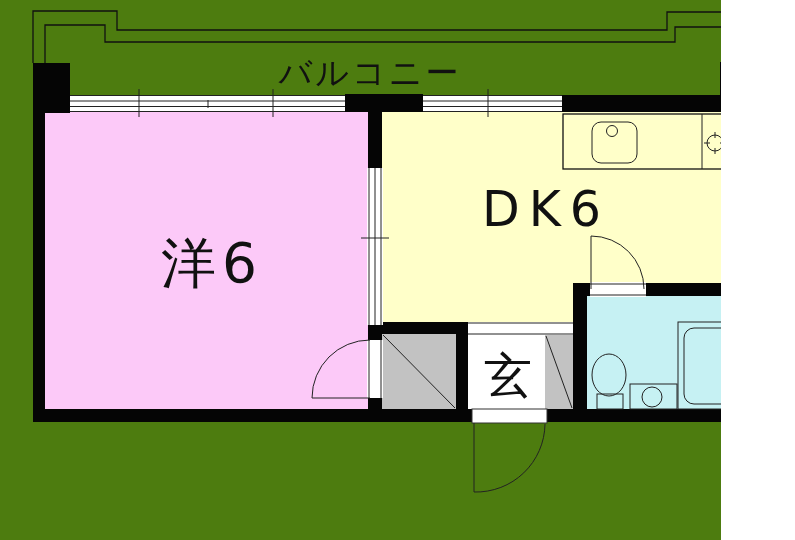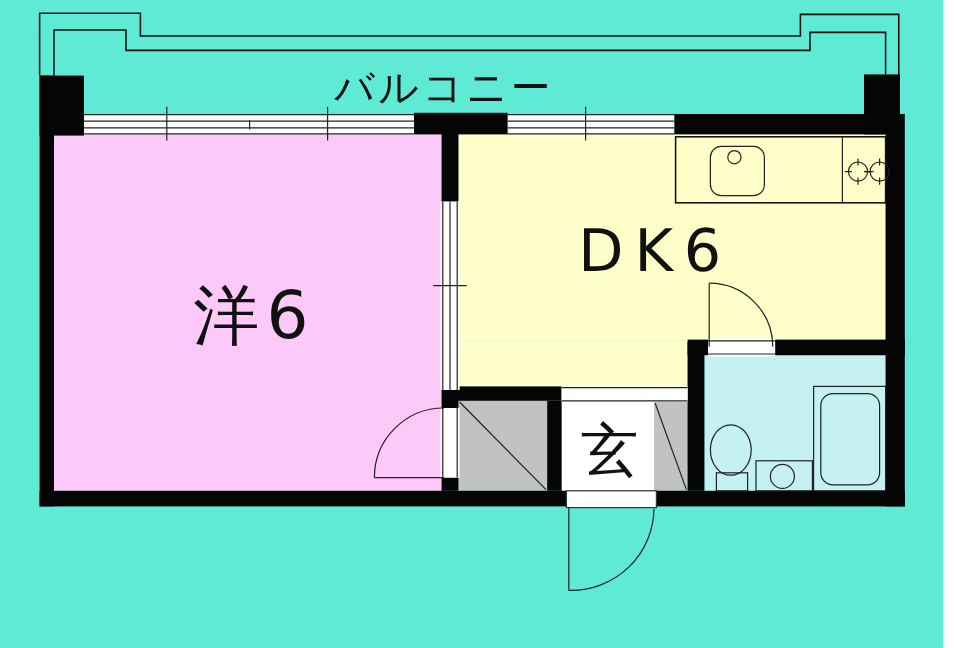--- a/index.html
+++ b/index.html
@@ -1,16 +1,16 @@
 <!DOCTYPE html>
 <html><head>
 <meta charset="utf-8">
 <style>
   html,body{margin:0;padding:0;background:#ffffff;}
-  .stage{position:relative;width:786px;height:540px;background:#5eead4;overflow:hidden;
+  .stage{position:relative;width:721px;height:540px;background:#4d7c0f;overflow:hidden;
          font-family:"DejaVu Sans","Liberation Sans",sans-serif;}
   svg{display:block;}
   text{font-family:"DejaVu Sans","Liberation Sans",sans-serif;fill:#111111;}
   .thin{stroke:#111111;stroke-width:1.3;fill:none;}
   .hair{stroke:#222222;stroke-width:1;fill:none;}
   .wall{fill:#050505;}
 </style>
 </head>
 <body>
 

